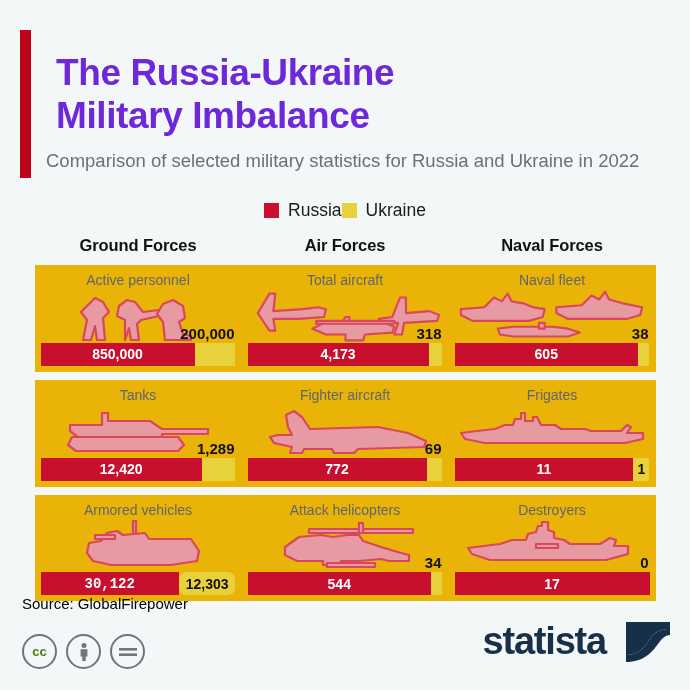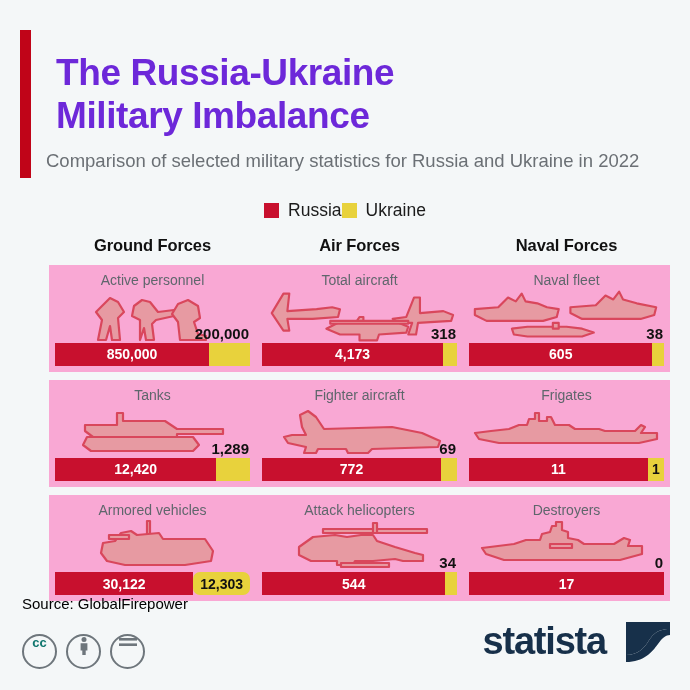--- a/index.html
+++ b/index.html
@@ -34,31 +34,31 @@
     position:absolute;top:200px;left:0;width:690px;
     display:flex;justify-content:center;align-items:center;
   }
   .legend-item{display:flex;align-items:center;gap:9px;}
   .legend-swatch{width:15px;height:15px;display:block;}
   .legend-label{font-size:17.5px;color:#1b1b1b;}
 
   
   .columns{
     position:absolute;top:236px;left:0;width:690px;
-    display:flex;justify-content:flex-end;padding:0 20px;
+    display:flex;justify-content:center;padding:0 20px;
     box-sizing:border-box;
   }
   .column{width:207px;}
   .col-title{
     text-align:center;font-size:16.5px;font-weight:bold;color:#111;
     margin:0 0 10px 0;letter-spacing:-0.1px;
   }
 
   .card{
-    background:#f9a8d4;
+    background:#eab308;
     margin-bottom:8px;
     padding:6px 6px 6px 6px;
     box-sizing:border-box;
     position:relative;
   }
   .card-label{
     text-align:center;font-size:14px;color:#5f666c;
     margin:1px 0 0 0;line-height:1.2;
   }
   .icon-area{
@@ -91,22 +91,22 @@
   .source{
     position:absolute;left:22px;top:595px;
     font-size:15px;color:#000000;
   }
   .cc{
     position:absolute;left:22px;top:634px;display:flex;gap:9px;
   }
   .cc-badge{
     width:35px;height:35px;border-radius:50%;
     border:2.4px solid #6e767c;
-    display:flex;justify-content:center;
-    box-sizing:border-box;color:#0f766e;
+    display:flex;align-items:center;justify-content:center;
+    box-sizing:border-box;color:#4d7c0f;
   }
   .cc-badge span{font-size:13px;font-weight:bold;line-height:1;}
 
   .statista{
     position:absolute;right:20px;top:622px;
     display:flex;align-items:flex-start;gap:20px;
   }
   .statista-word{
     font-size:38px;font-weight:bold;color:#17304a;
     letter-spacing:-1.2px;line-height:1;
@@ -172,21 +172,21 @@
         <div class="card">
           <div class="card-label">Armored vehicles</div>
           <div class="icon-area">
             <svg width="135" height="52" viewBox="0 0 135 52">
               <path fill="#e79aa2" stroke="#d9475c" stroke-width="2.2" stroke-linejoin="round" d="M62 2 L65 2 L65 16 L62 16 Z"></path>
               <path fill="#e79aa2" stroke="#d9475c" stroke-width="2.2" stroke-linejoin="round" d="M30 22 L36 14 L46 12 L52 16 L74 14 L78 20 L120 20 L128 32 L126 42 L100 46 L40 46 L22 42 L16 34 L18 24 Z"></path>
               <path fill="#e79aa2" stroke="#d9475c" stroke-width="2.2" stroke-linejoin="round" d="M24 16 L44 16 L44 20 L24 20 Z"></path>
             </svg>
           </div>
           <div class="bar">
-            <div class="bar-ru" style="width: 71%;">30,122</div>
+            <div class="bar-ru" style="width: 71%; font-family: Liberation Mono, monospace;">30,122</div>
             <div class="bar-ua" style="width: 29%; border-radius: 7px;">12,303</div>
           </div>
         </div>
       </div>
       <div class="column">
         <div class="col-title">Air Forces</div>
         <div class="card">
           <div class="card-label">Total aircraft</div>
           <div class="icon-area">
             <svg width="200" height="58" viewBox="0 0 200 58">

